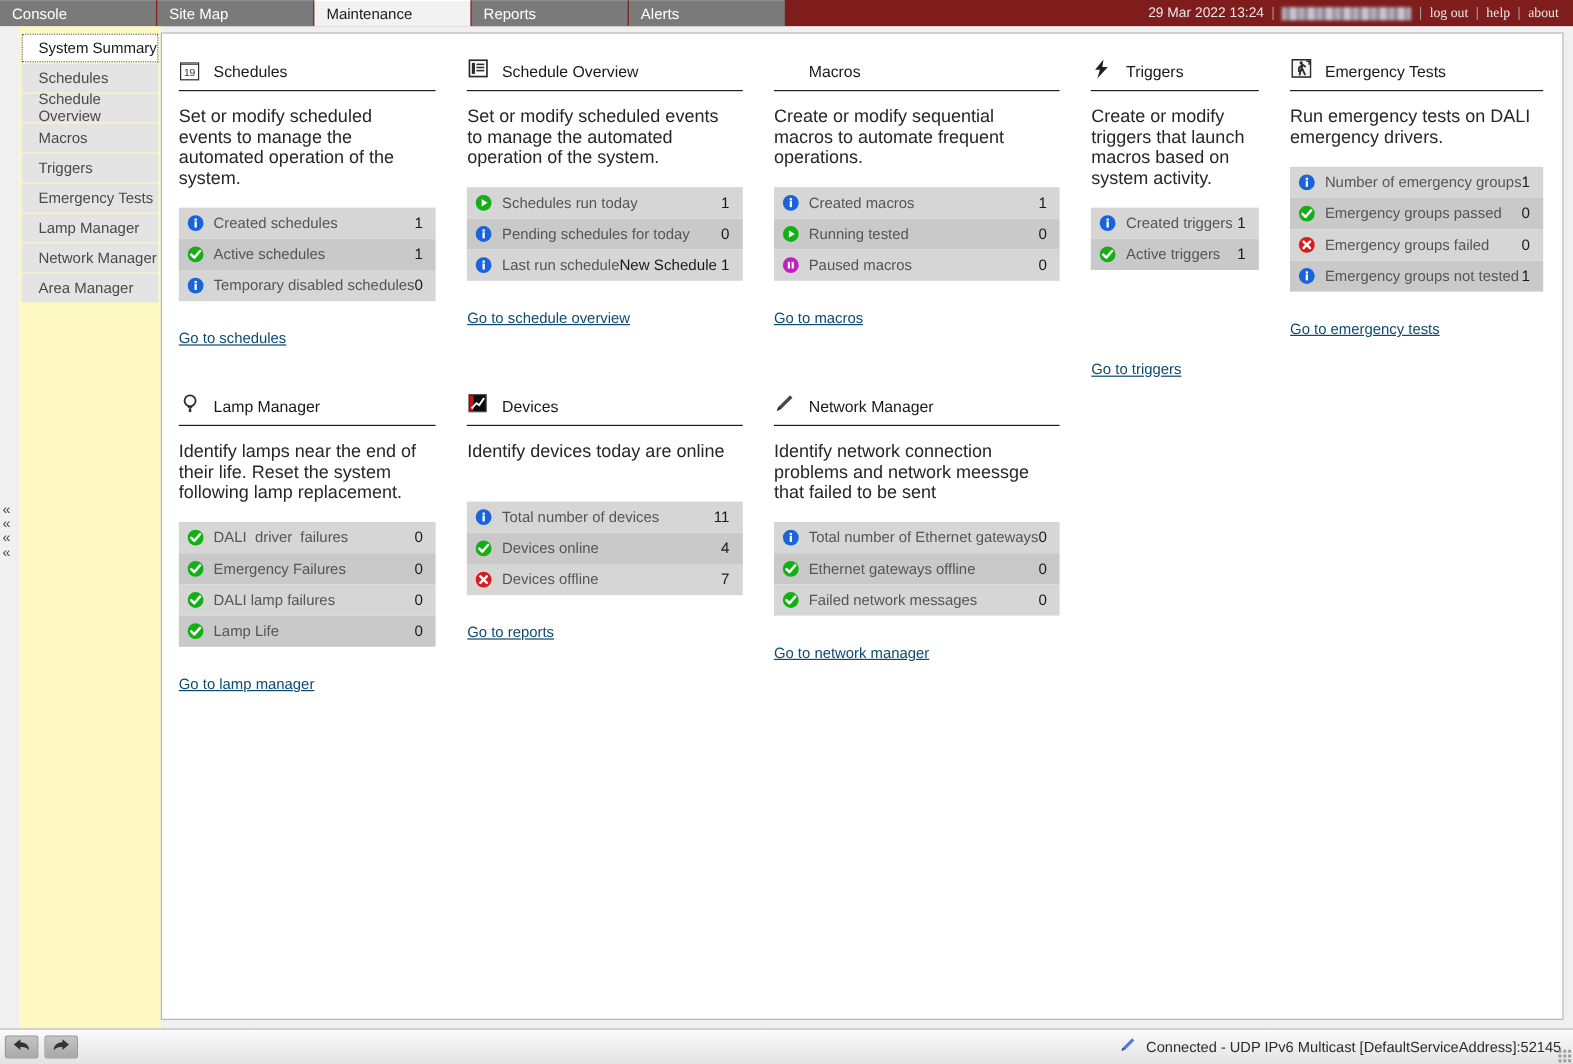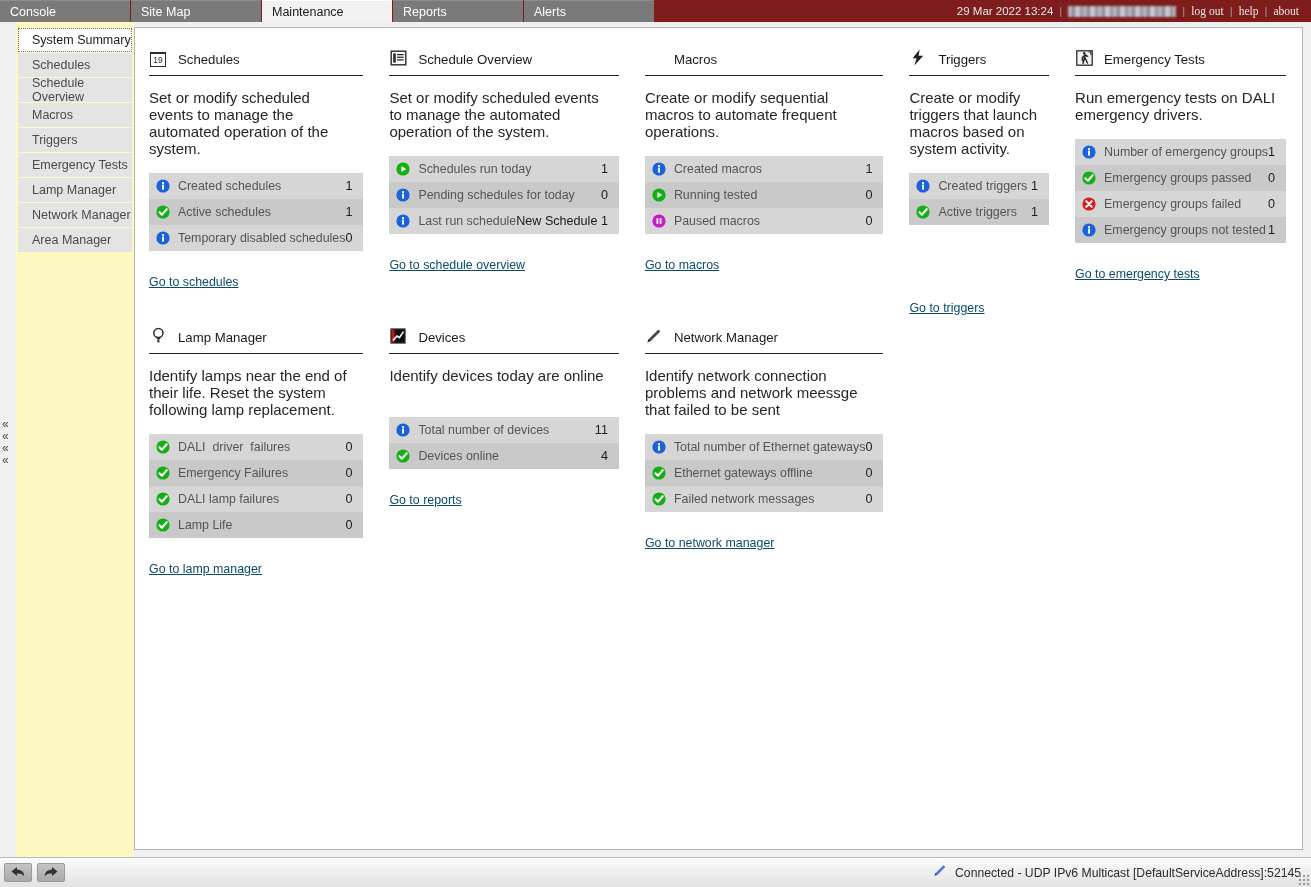--- a/index.html
+++ b/index.html
@@ -564,20 +564,30 @@
               <div class="row">
                 <span class="sic">
                   <svg width="14" height="14" viewBox="0 0 14 14">
                     <circle cx="7" cy="7" r="6.6" fill="#12b012"></circle>
                     <path d="M3.4 7.2 L5.9 9.7 L10.7 4.2" stroke="#fff" stroke-width="2.1" fill="none" stroke-linecap="round" stroke-linejoin="round"></path>
                   </svg>
                 </span>
                 <span class="lbl">Devices online</span>
                 <span class="val">4</span>
               </div>
+              <div class="row">
+                <span class="sic">
+                  <svg width="14" height="14" viewBox="0 0 14 14">
+                    <circle cx="7" cy="7" r="6.6" fill="#d81c1c"></circle>
+                    <path d="M4.3 4.3 L9.7 9.7 M9.7 4.3 L4.3 9.7" stroke="#fff" stroke-width="2.1" stroke-linecap="round"></path>
+                  </svg>
+                </span>
+                <span class="lbl">Devices offline</span>
+                <span class="val">7</span>
+              </div>
             </div><a class="panel-link">Go to reports</a></div>
           <div class="panel"><div class="panel-head">
               <div class="hic">
                 <span><svg width="17" height="16" viewBox="0 0 17 16">
                     <path d="M13.4 1.4 L15.4 3.4 L5.8 13 L2.4 14.4 L3.8 11 Z" fill="#4a4a4a"></path>
                     <path d="M2.4 14.4 L3.8 11 L5.2 12.4 Z" fill="#1a1a1a"></path>
                   </svg></span>
               </div>
               <div class="panel-title">Network Manager</div>
             </div><div class="panel-desc">Identify network connection problems and network meessge that failed to be sent</div><div class="rows">

